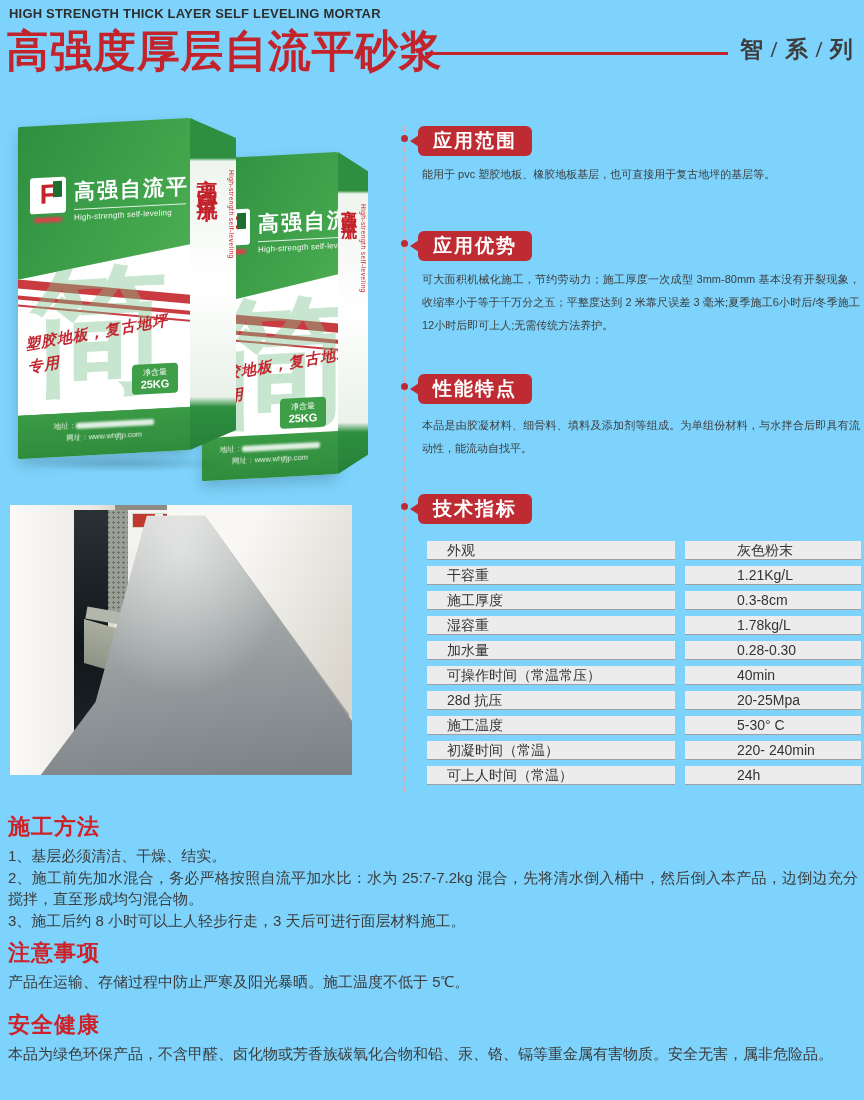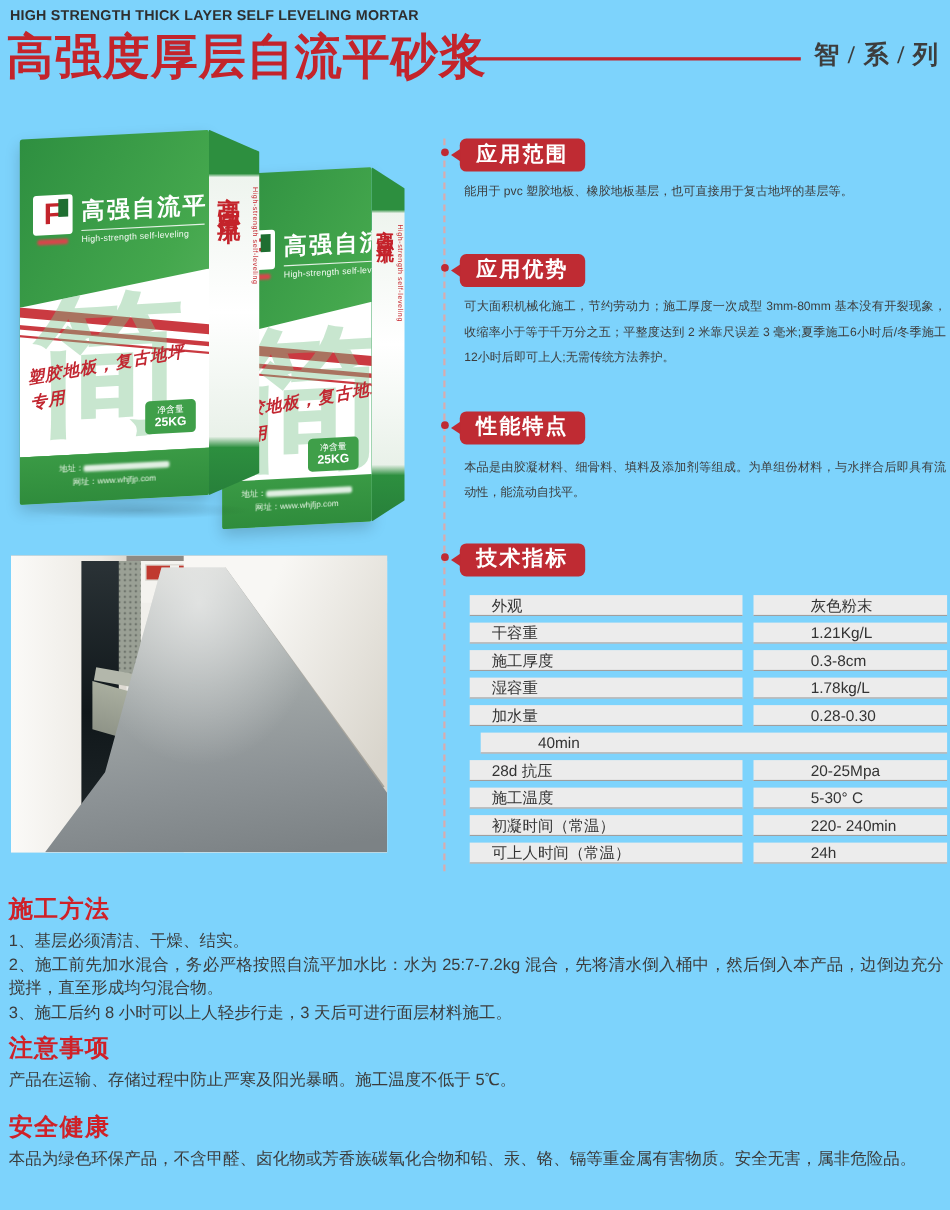--- a/index.html
+++ b/index.html
@@ -250,20 +250,21 @@
     </div>
     <div class="srow" style="top:490px">
       <div class="scell slabel">湿容重</div>
       <div class="scell sval">1.78kg/L</div>
     </div>
     <div class="srow" style="top:515px">
       <div class="scell slabel">加水量</div>
       <div class="scell sval">0.28-0.30</div>
     </div>
     <div class="srow" style="top:540px">
+      <div class="scell slabel">可操作时间（常温常压）</div>
       <div class="scell sval">40min</div>
     </div>
     <div class="srow" style="top:565px">
       <div class="scell slabel">28d 抗压</div>
       <div class="scell sval">20-25Mpa</div>
     </div>
     <div class="srow" style="top:590px">
       <div class="scell slabel">施工温度</div>
       <div class="scell sval">5-30° C</div>
     </div>

